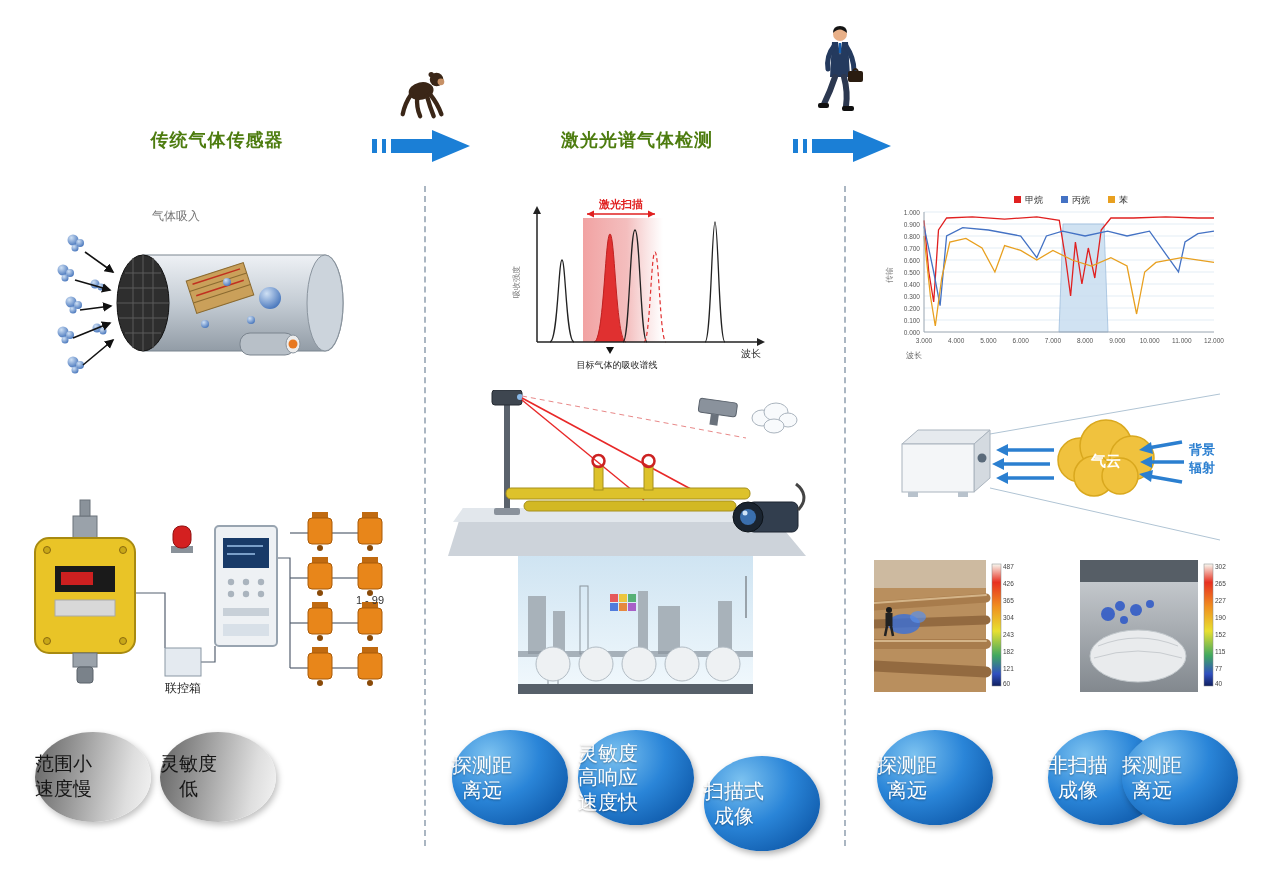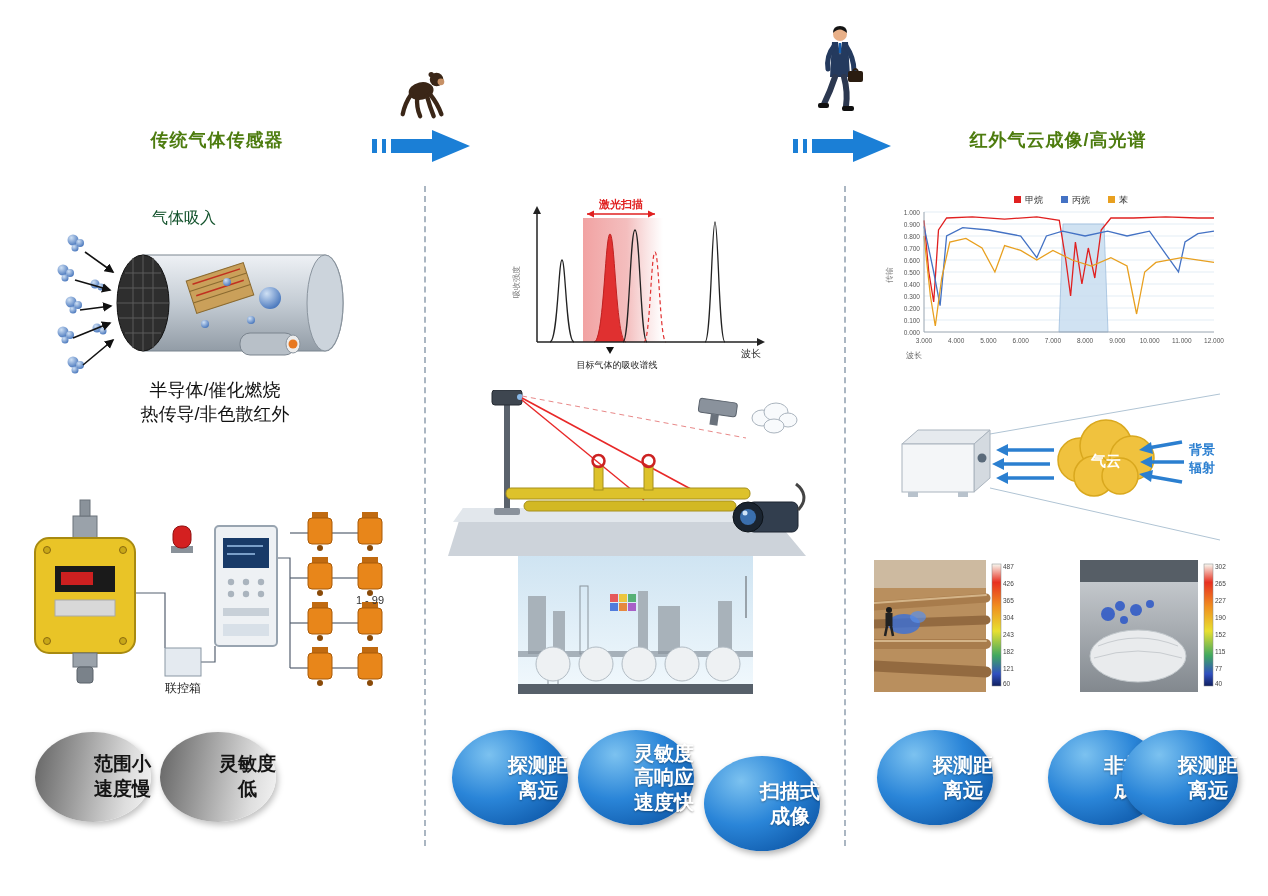--- a/index.html
+++ b/index.html
@@ -2,40 +2,40 @@
 <html><head>
 <meta charset="utf-8">
 <style>
   * { margin:0; padding:0; box-sizing:border-box; }
   html,body { background:#fff; }
   body { font-family:"Liberation Sans", sans-serif; }
   .canvas { position:relative; width:1268px; height:896px; background:#fff; overflow:hidden; }
   .abs { position:absolute; }
   .col-title { position:absolute; font-size:18px; font-weight:bold; color:#4d7c0f; text-align:center; letter-spacing:1px; }
   .sep { position:absolute; top:186px; height:660px; width:0; border-left:2px dashed #aab6c2; }
-  .small-label { position:absolute; font-size:16px; color:#14532d;font-family:Liberation Serif, serif; }
+  .small-label { position:absolute; font-size:12px; color:#737373;font-family:Liberation Serif, serif; }
   .tech-text { position:absolute; font-size:18px; color:#111; text-align:center; line-height:1.35; white-space:pre-line; }
-  .badge { position:absolute; border-radius:50%; display:flex; align-items:center; justify-content:flex-end; text-align:center; font-weight:bold; }
+  .badge { position:absolute; border-radius:50%; display:flex; align-items:center; justify-content:flex-start; text-align:center; font-weight:normal; }
   .badge span { white-space:pre-line; }
   .badge.gray { width:116px; height:90px;
     background: linear-gradient(100deg,#636363 0%,#9e9e9e 38%,#dedede 78%,#f4f4f4 100%);
     color:#151515; font-size:19px; line-height:1.3;
     box-shadow: 2px 3px 6px rgba(0,0,0,.25); }
   .badge.blue { width:116px; height:95px;
     background: radial-gradient(ellipse at 32% 26%, #7cc2f0 0%, #2a85d8 45%, #0c55a5 88%);
     color:#fff; font-size:20px; line-height:1.22;
     box-shadow: 2px 3px 6px rgba(0,0,0,.3); text-shadow: 0 1px 2px rgba(0,0,0,.35); }
 </style>
 </head>
 <body>
 
 <div class="canvas">
 
   <div class="col-title" style="left:110px;top:128px;width:214px">传统气体传感器</div>
-  <div class="col-title" style="left:918px;top:128px;width:280px">红外气云成像/高光谱</div>
+  <div class="col-title" style="left:523px;top:128px;width:228px">激光光谱气体检测</div>
 
   <svg class="abs" style="left:395px;top:60px" width="58" height="64" viewBox="0 0 60 64">
     <ellipse cx="27" cy="31" rx="13" ry="9" fill="#3a2617" transform="rotate(-12 27 31)"></ellipse>
     <circle cx="43" cy="19" r="7" fill="#3a2617"></circle>
     <circle cx="47.5" cy="21.5" r="3.5" fill="#c79166"></circle>
     <circle cx="37.5" cy="14" r="2.8" fill="#3a2617"></circle>
     <g stroke="#3a2617" stroke-width="4.5" stroke-linecap="round" fill="none">
       <path d="M36,34 Q44,44 48,55"></path>
       <path d="M33,36 Q36,47 40,57"></path>
       <path d="M17,34 Q10,44 8,55"></path>
@@ -165,22 +165,20 @@
 
     <g stroke="#111" stroke-width="1.6" marker-end="url(#ah1)">
       <line x1="30" y1="24" x2="58" y2="44"></line>
       <line x1="20" y1="52" x2="55" y2="62"></line>
       <line x1="25" y1="82" x2="56" y2="78"></line>
       <line x1="18" y1="110" x2="55" y2="95"></line>
       <line x1="28" y1="137" x2="58" y2="112"></line>
     </g>
   </svg>
 
-  <div class="tech-text" style="left:108px;top:378px;width:214px">半导体/催化燃烧
-热传导/非色散红外</div>
 
   <svg class="abs" style="left:25px;top:498px" width="380" height="200" viewBox="0 0 380 200">
 
     <g stroke="#556070" stroke-width="1.2" fill="none">
       <polyline points="110,95 140,95 140,150"></polyline>
       <polyline points="176,164 190,164 190,148"></polyline>
       <polyline points="252,60 265,60 265,170"></polyline>
       <line x1="265" y1="35" x2="283" y2="35"></line>
         <line x1="265" y1="80" x2="283" y2="80"></line>
       <line x1="265" y1="125" x2="283" y2="125"></line>

